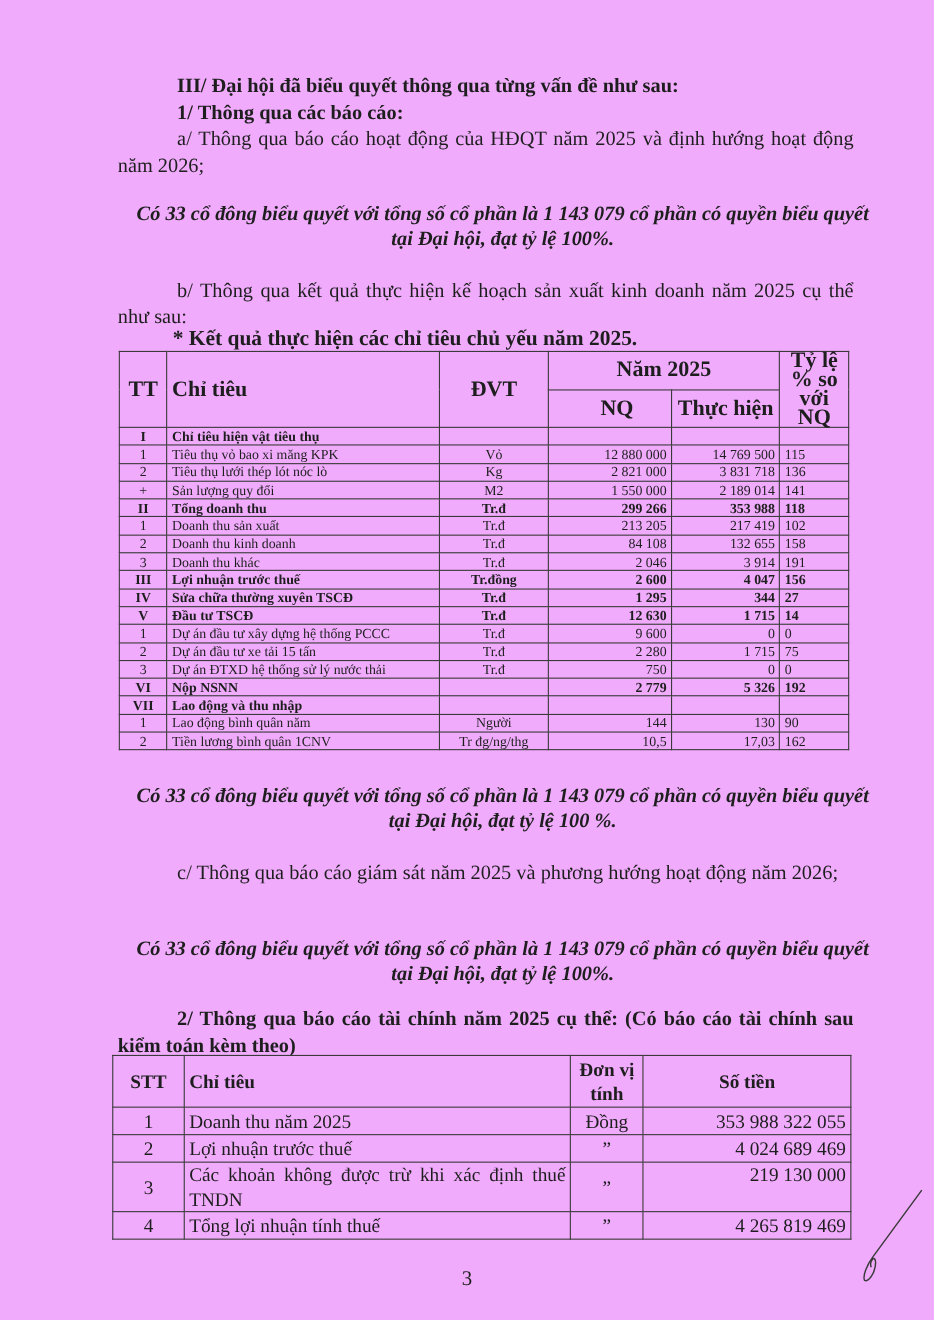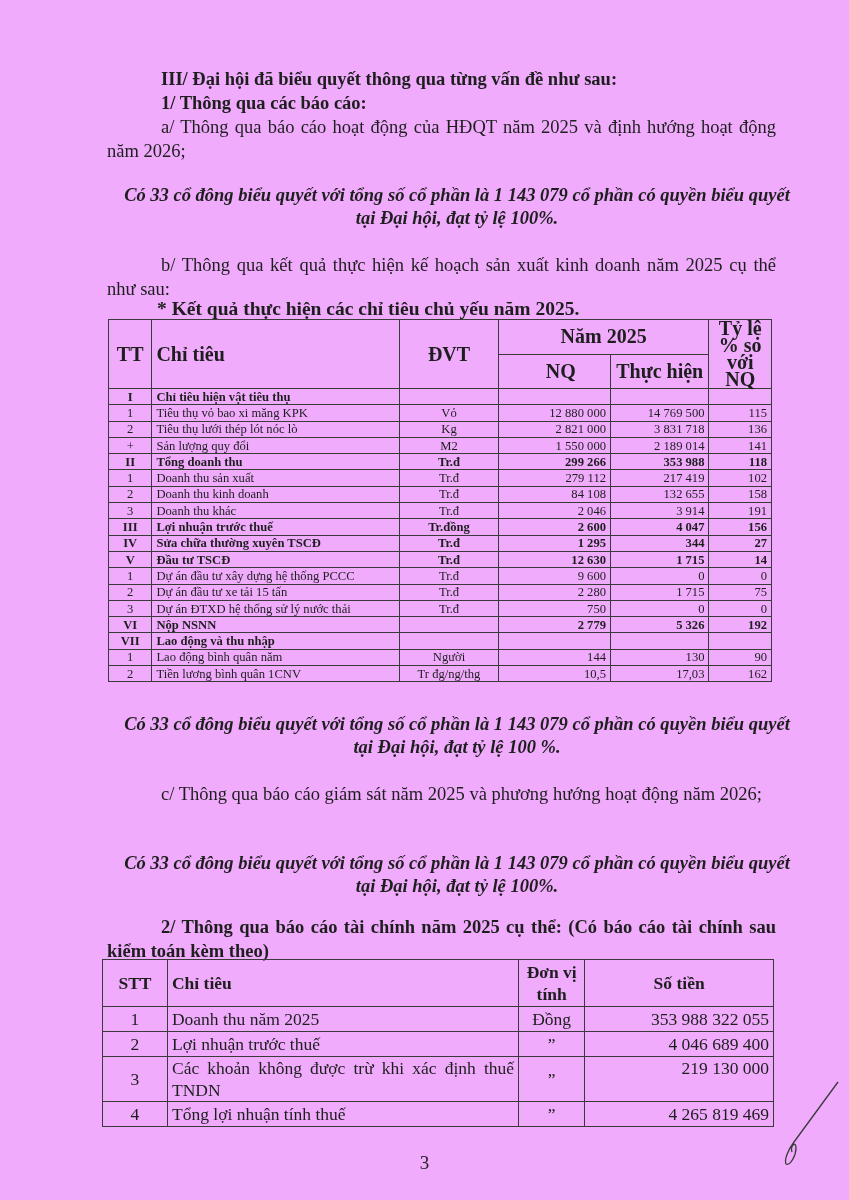--- a/index.html
+++ b/index.html
@@ -19,21 +19,21 @@
 
   
   #t1 { left: 108px; top: 319px; width: 664px; font-size: 12.6px; }
   #t1 th { font-weight: bold; font-size: 20px; text-align: center; line-height: 17px; }
   #t1 td { height: 15.3px; line-height: 14px; padding-top: 0; padding-bottom: 0; }
   #t1 .c-tt { width: 32px; text-align: center; }
   #t1 .c-name { width: 225px; text-align: left; }
   #t1 .c-dvt { width: 84px; text-align: center; }
   #t1 .c-nq { width: 84px; text-align: right; padding-left: 17px; }
   #t1 .c-th { width: 84px; text-align: right; }
-  #t1 .c-pct { width: 50px; text-align: right; }
+  #t1 .c-pct { width: 50px; }
   #t1 tr.bold td { font-weight: bold; }
 
   
   #t2 { left: 102px; top: 959px; width: 672px; font-size: 17.5px; }
   #t2 th { font-weight: bold; font-size: 17.5px; text-align: center; line-height: 22px; }
   #t2 td { line-height: 22px; height: 24px; }
   #t2 .s-stt { width: 43px; text-align: center; }
   #t2 .s-name { width: 272px; text-align: left; }
   #t2 .s-unit { width: 44px; text-align: center; }
   #t2 .s-amt { width: 110px; text-align: right; }
@@ -107,21 +107,21 @@
           <td class="c-name">Tổng doanh thu</td>
           <td class="c-dvt">Tr.đ</td>
           <td class="c-nq">299 266</td>
           <td class="c-th">353 988</td>
           <td class="c-pct">118</td>
         </tr>
         <tr>
           <td class="c-tt">1</td>
           <td class="c-name">Doanh thu sản xuất</td>
           <td class="c-dvt">Tr.đ</td>
-          <td class="c-nq">279 112</td>
+          <td class="c-nq">213 205</td>
           <td class="c-th">217 419</td>
           <td class="c-pct">102</td>
         </tr>
         <tr>
           <td class="c-tt">2</td>
           <td class="c-name">Doanh thu kinh doanh</td>
           <td class="c-dvt">Tr.đ</td>
           <td class="c-nq">84 108</td>
           <td class="c-th">132 655</td>
           <td class="c-pct">158</td>
@@ -238,21 +238,21 @@
         <tr>
           <td class="s-stt">1</td>
           <td class="s-name">Doanh thu năm 2025</td>
           <td class="s-unit">Đồng</td>
           <td class="s-amt">353 988 322 055</td>
         </tr>
         <tr>
           <td class="s-stt">2</td>
           <td class="s-name">Lợi nhuận trước thuế</td>
           <td class="s-unit">”</td>
-          <td class="s-amt">4 046 689 400</td>
+          <td class="s-amt">4 024 689 469</td>
         </tr>
         <tr>
           <td class="s-stt">3</td>
           <td class="s-name" style="text-align: justify;">Các khoản không được trừ khi xác định thuế TNDN</td>
           <td class="s-unit">”</td>
           <td class="s-amt" style="vertical-align: top; padding-left: 36px;">219 130 000</td>
         </tr>
         <tr>
           <td class="s-stt">4</td>
           <td class="s-name">Tổng lợi nhuận tính thuế</td>

